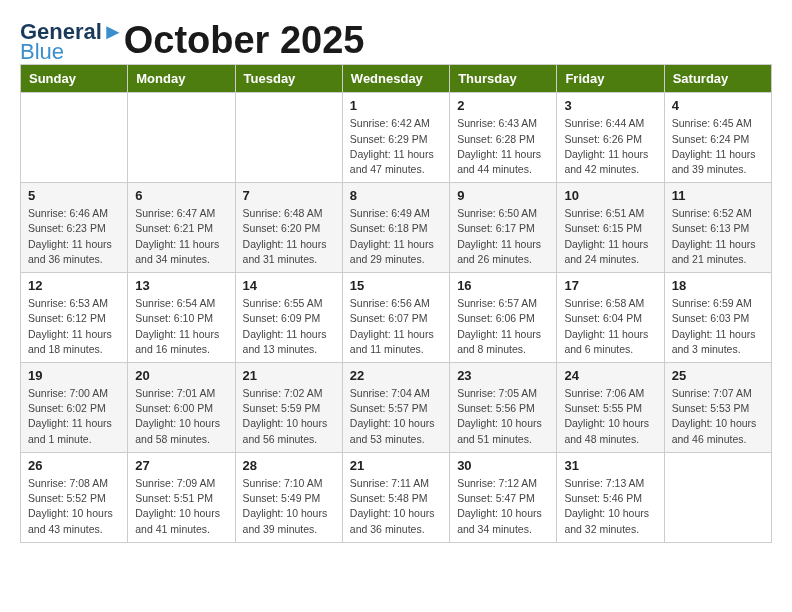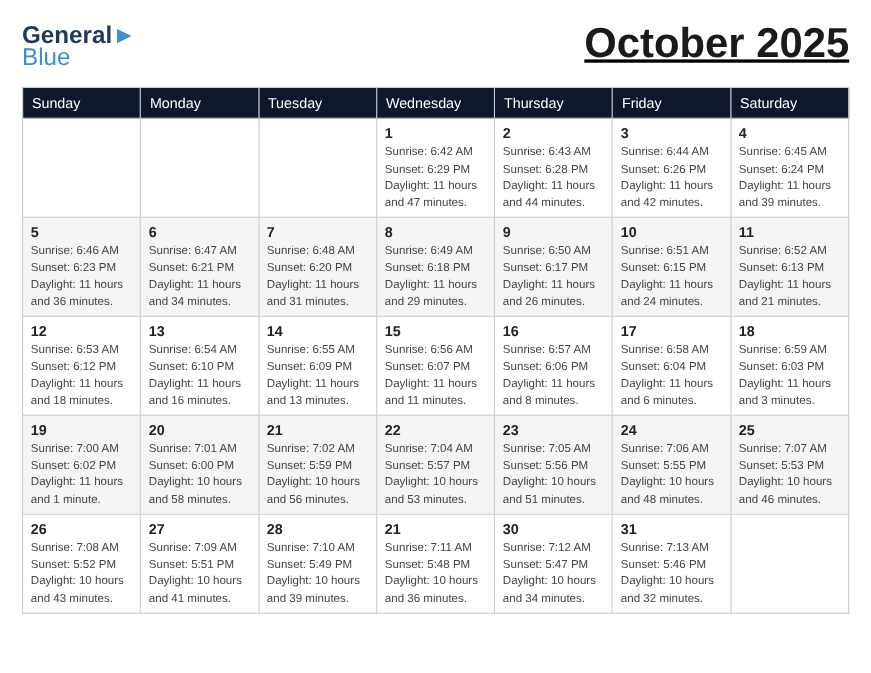--- a/index.html
+++ b/index.html
@@ -5,55 +5,52 @@
     * { box-sizing: border-box; margin: 0; padding: 0; }
     body {
       font-family: Arial, sans-serif;
       background: #fff;
       width: 792px;
       min-height: 612px;
       padding: 20px;
     }
     .header {
       display: flex;
-      justify-content: space-between;
       align-items: flex-start;
-      margin-bottom: 15px;
     }
     .logo {
       display: flex;
       flex-direction: column;
       align-items: flex-start;
     }
     .title-section {
       text-align: right;
-      text-decoration: underline;
     }
     .month-title {
       font-size: 38px;
       font-weight: bold;
       color: #1a1a1a;
       line-height: 1.1;
     }
     .subtitle {
       font-size: 16px;
       color: #333;
     }
     .calendar-table {
       width: 100%;
       border-collapse: collapse;
       border: 1px solid #ccc;
     }
     .calendar-table th {
-      background-color: #0f172a;
+      background-color: #4d7c0f;
       color: white;
       text-align: left;
       padding: 6px 8px;
       font-size: 13px;
-      font-weight: normal;
+      font-weight: bold;
       border: 1px solid #ccc;
     }
     .calendar-table td {
       vertical-align: top;
       padding: 5px 7px;
       border: 1px solid #ccc;
       font-size: 11px;
       color: #333;
       width: calc(100% / 7);
       min-height: 80px;

